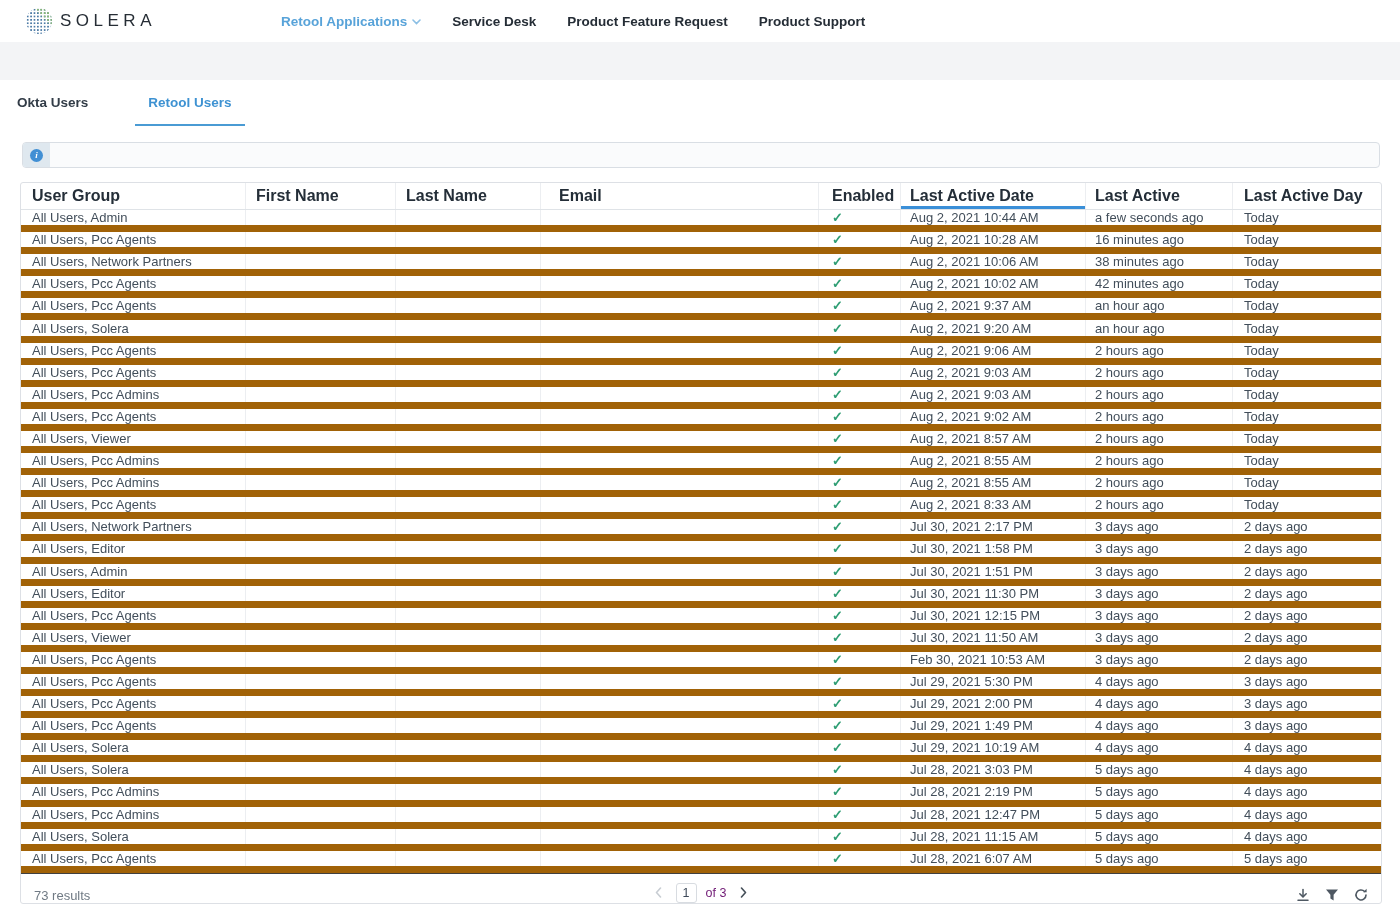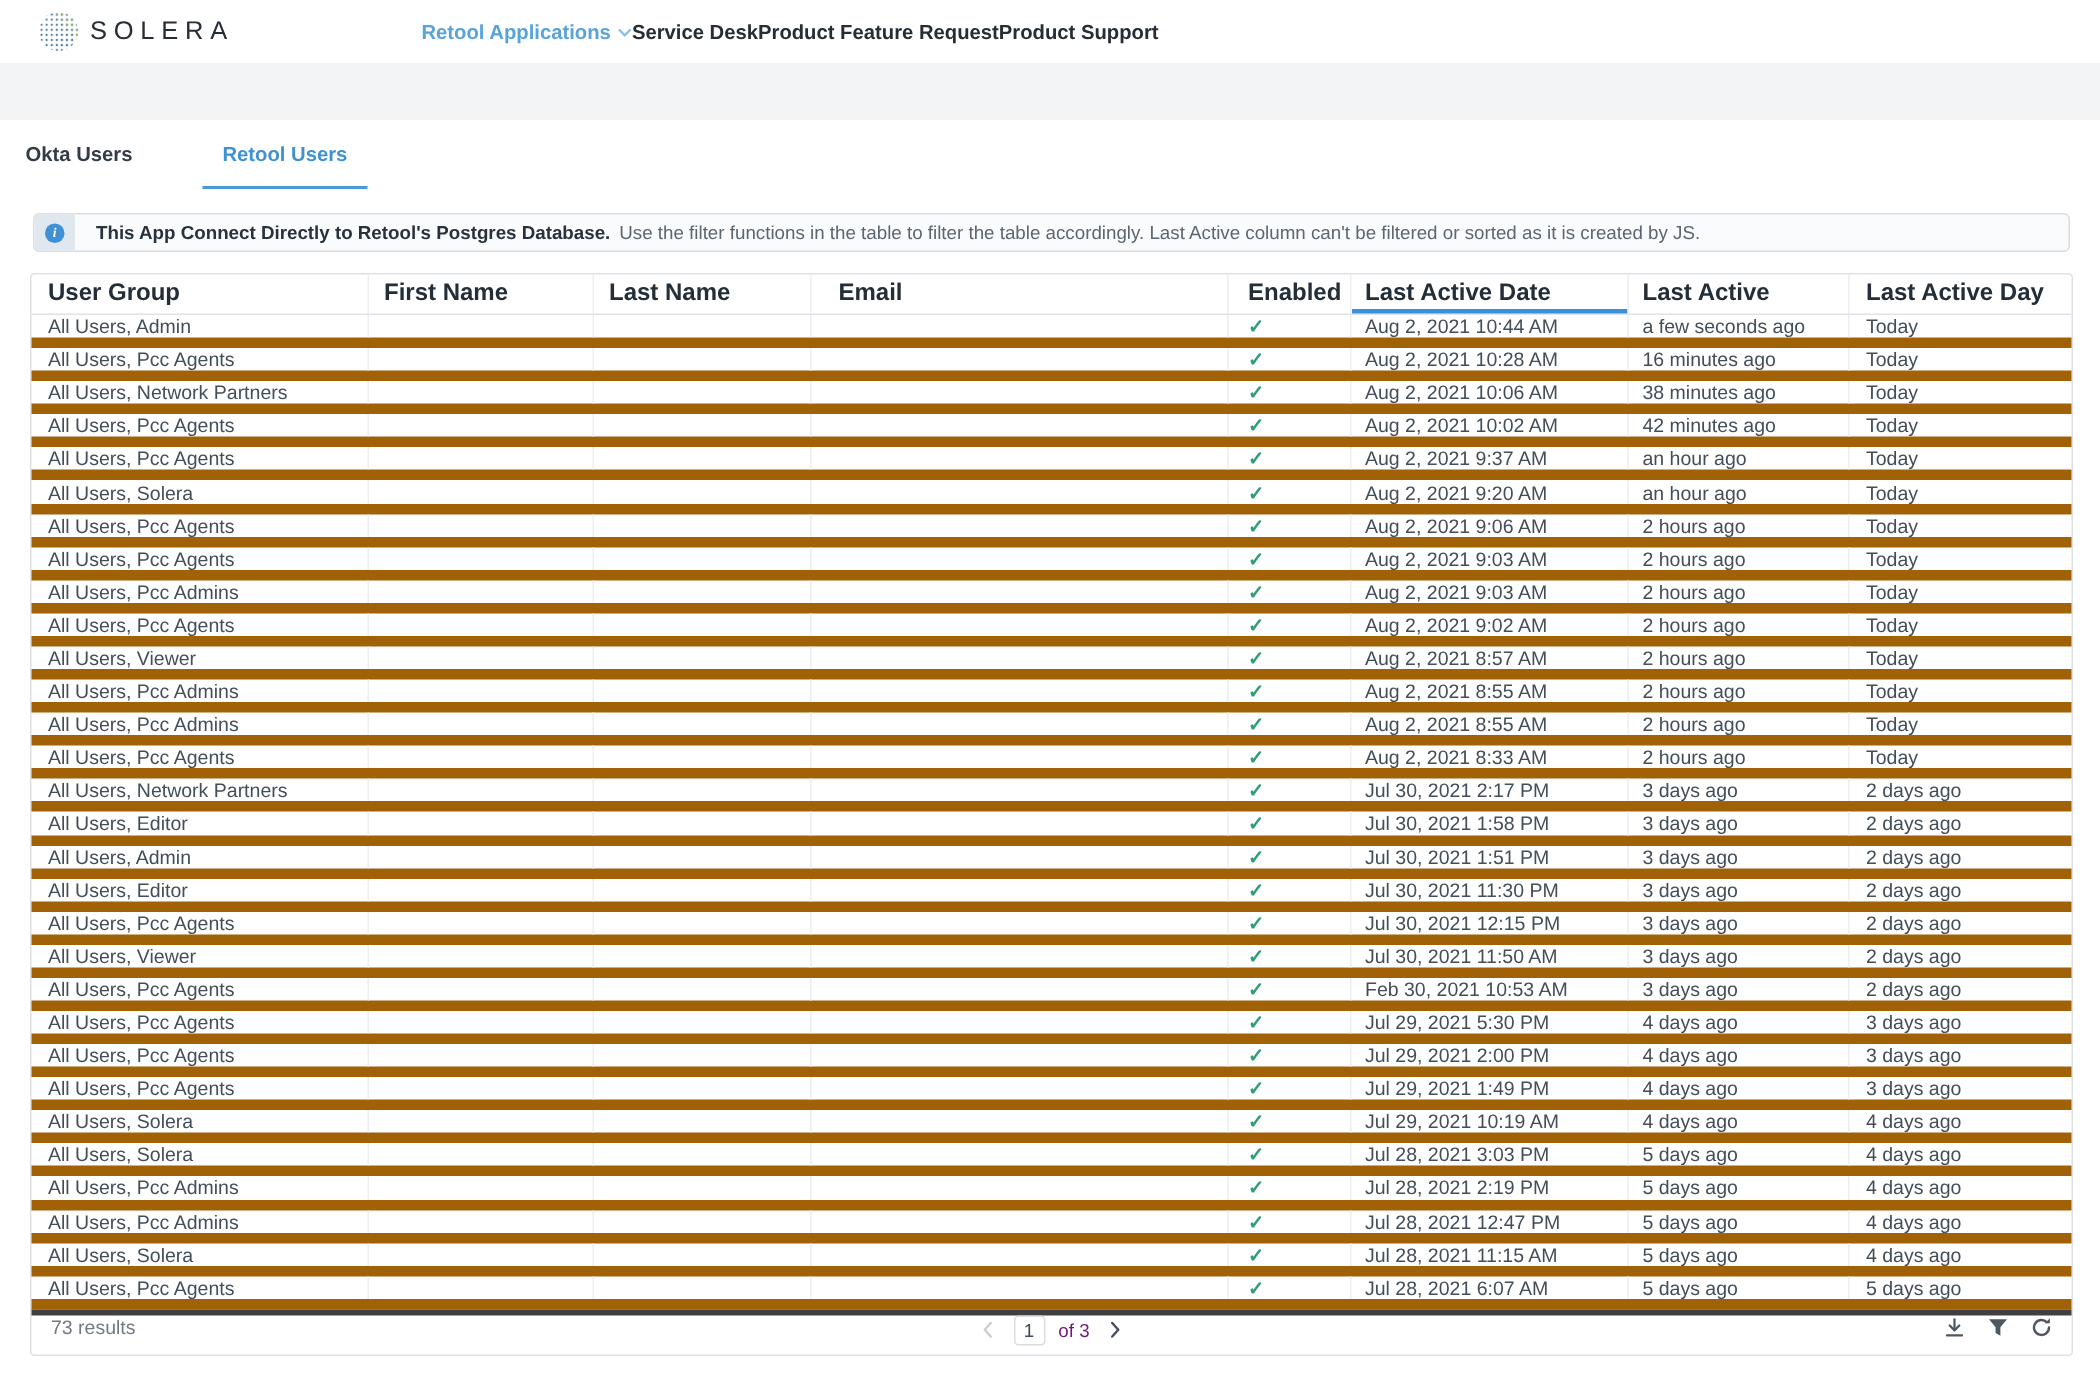--- a/index.html
+++ b/index.html
@@ -8,21 +8,21 @@
 
   
   .topbar { height:42px; background:#fff; display:flex; align-items:center; padding-left:26px; }
   .logo { display:flex; align-items:center; gap:8px; cursor:pointer; }
   .logo-icon { width:26px; height:26px; border-radius:50%; overflow:hidden; position:relative; flex:none; }
   .logo-icon .half { position:absolute; inset:0;
     background-image:radial-gradient(circle,#4d7ba6 34%,transparent 38%); background-size:3.4px 3.4px; }
   .logo-icon .half.green { background-image:radial-gradient(circle,#8aba72 34%,transparent 38%);
     clip-path:polygon(30% 0,100% 0,100% 72%); }
   .logo-text { font-size:17px; letter-spacing:4.5px; color:#262d35; font-weight:500; }
-  .mainnav { display:flex; align-items:center; margin-left:125px; }
+  .mainnav { display:flex; align-items:center; gap:31px; margin-left:125px; }
   .nav-link { font-size:13.5px; font-weight:700; color:#252d36; text-decoration:none; cursor:pointer;
     display:flex; align-items:center; gap:5px; }
   .nav-link.active { color:#58a3d9; }
   .chev { width:9px; height:6px; margin-top:2px; }
 
   
   .band { height:38px; background:#f3f4f6; }
 
   
   .tabs { display:flex; align-items:stretch; height:46px; padding-left:17px; }
@@ -56,22 +56,22 @@
   .c-first   { width:150px; padding-left:10px; }
   .c-last    { width:145px; padding-left:10px; }
   .c-email   { width:278px; padding-left:18px; }
   .c-enabled { width:82px;  padding-left:13px; }
   .c-date    { width:185px; padding-left:9px; }
   .c-rel     { width:147px; padding-left:9px; }
   .c-day     { flex:1; padding-left:11px; border-right:none;text-align:right; }
   .check { color:#2f9e74; font-size:13px; font-weight:700; }
 
   
-  .tfoot { position:relative; height:30px; display:flex; align-items:flex-start; justify-content:center;
-    border-top:4px solid #404040; }
+  .tfoot { position:relative; height:30px; display:flex; align-items:flex-end; justify-content:center;
+    border-top:1px solid #404040; }
   .results { position:absolute; left:13px; font-size:13px; color:#707a84; }
   .pager { display:flex; align-items:center; gap:9px; }
   .pgbtn { width:16px; height:16px; display:flex; align-items:center; justify-content:center; cursor:pointer; }
   .pgbtn svg { width:7px; height:11px; }
   .pgbtn.disabled { cursor:default; }
   .pgbox { min-width:21px; height:20px; border:1px solid #d8dce1; border-radius:3px; background:#fff;
     font-size:12.5px; color:#3e4a59; display:flex; align-items:center; justify-content:center; padding:0 4px; cursor:text; }
   .pgof { font-size:12.5px; color:#701a75; }
   .ticons { position:absolute; right:12px; display:flex; align-items:center; gap:13px; }
   .ticon { width:16px; height:16px; display:flex; align-items:center; justify-content:center; cursor:pointer; }
@@ -104,24 +104,20 @@
 <div class="band"></div>
 
 <div class="tabs">
   <div class="tab first">Okta Users</div>
   <div class="tab active">Retool Users</div>
 </div>
 
 <div class="banner">
   <div class="banner-ic">
     <span class="info-circle">i</span>
-  </div>
-  <div class="banner-body">
-    <span class="banner-bold">This App Connect Directly to Retool's Postgres Database.</span>
-    <span class="banner-rest">Use the filter functions in the table to filter the table accordingly. Last Active column can't be filtered or sorted as it is created by JS.</span>
   </div>
 </div>
 
 <div class="tablebox">
   <div class="thead">
     <div class="th c-group">User Group</div>
     <div class="th c-first">First Name</div>
     <div class="th c-last">Last Name</div>
     <div class="th c-email">Email</div>
     <div class="th c-enabled">Enabled</div>

